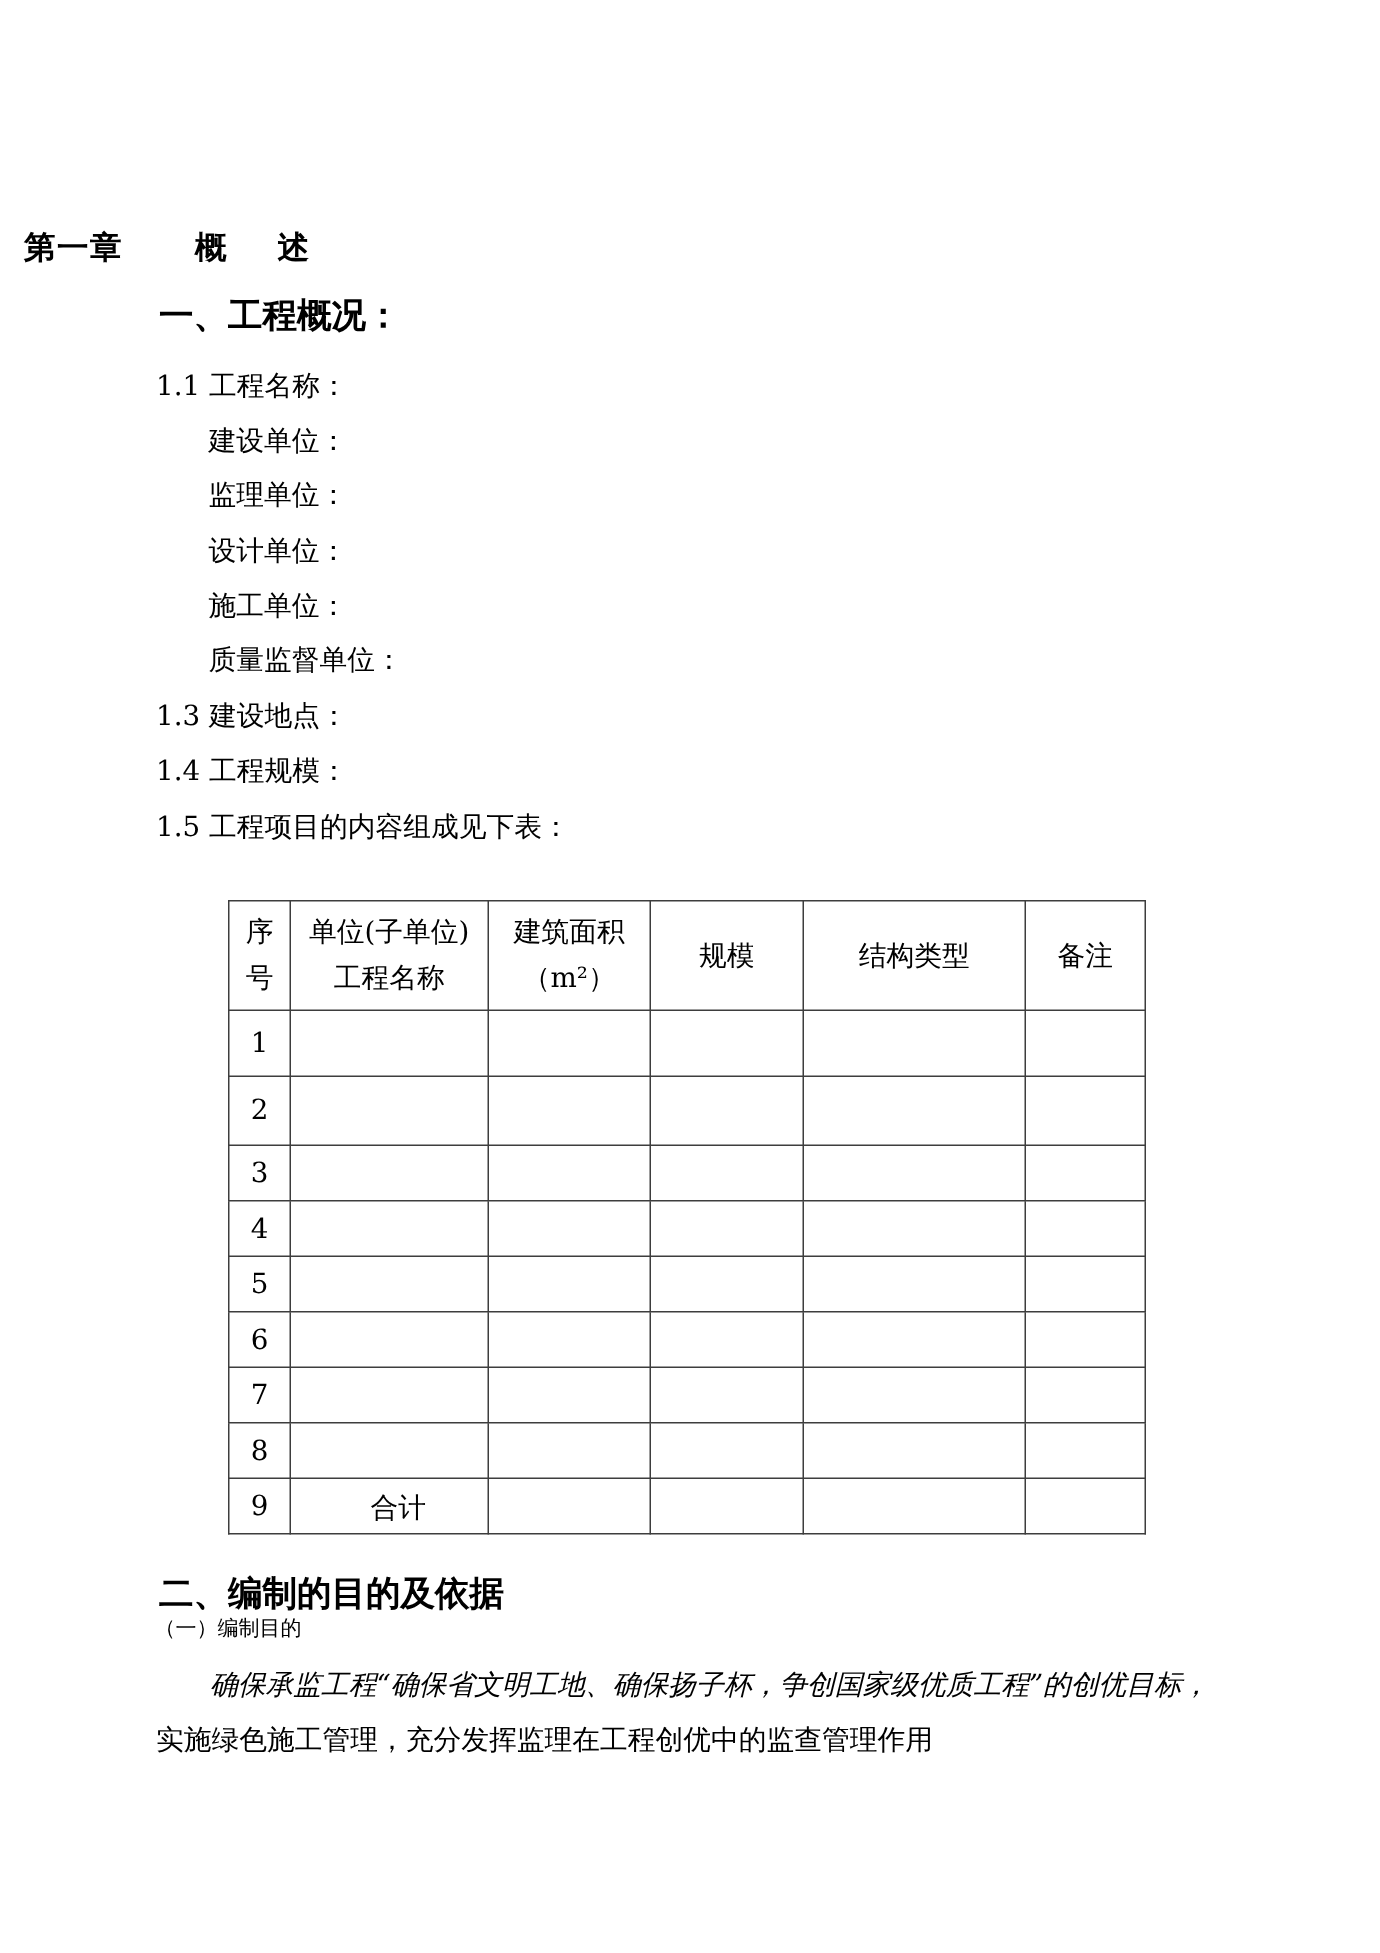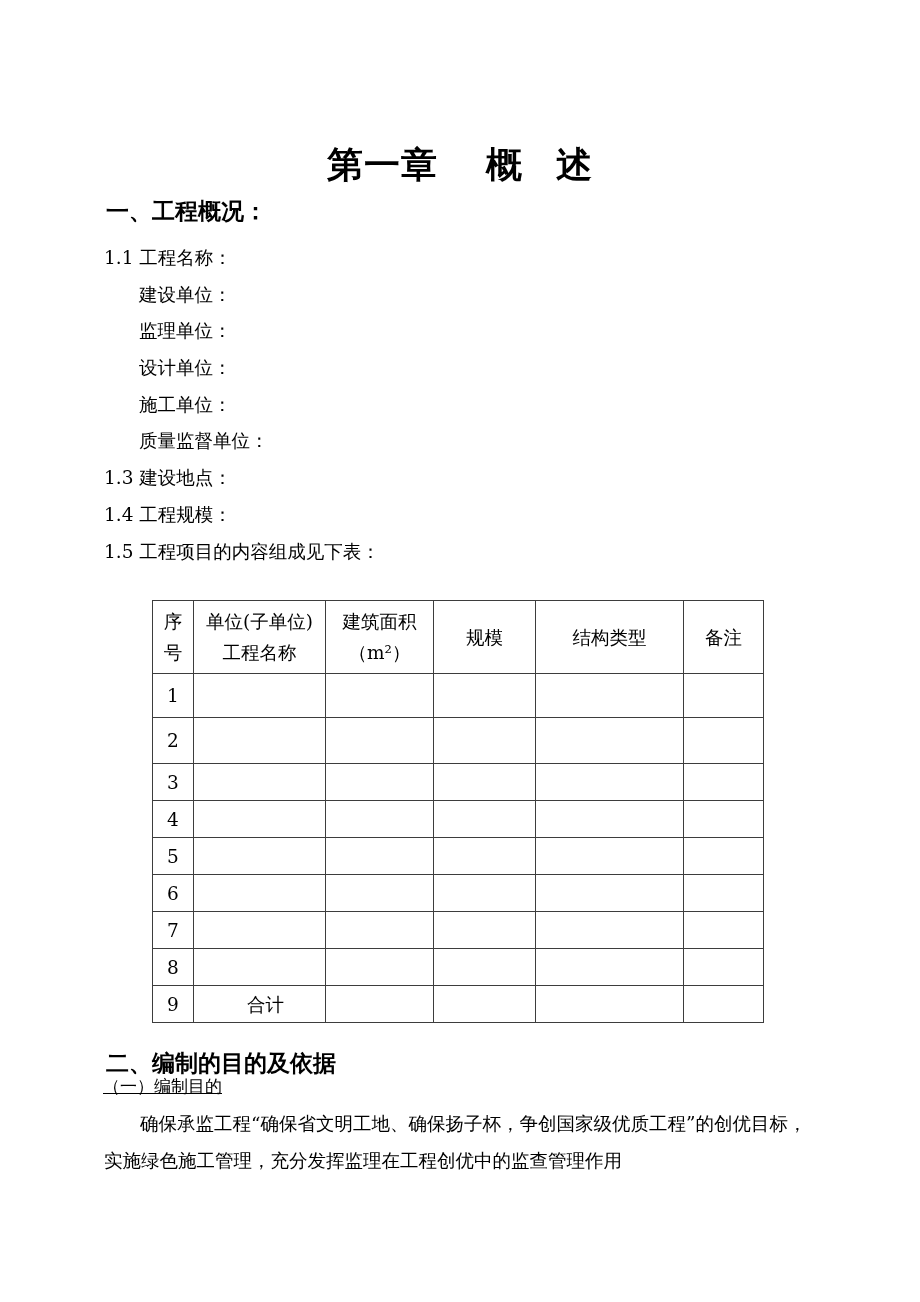--- a/index.html
+++ b/index.html
@@ -6,24 +6,24 @@
   body{
     width:920px;height:1302px;
     background:#ffffff;color:#000;
     font-family:"DejaVu Serif","Liberation Serif",serif;
     overflow:hidden;position:relative;
   }
   .page{position:absolute;inset:0;background:#fff;}
 
   .doc-title{
     position:absolute;top:144px;left:0;right:0;
-    text-align:center;
+    text-align:left;
     font-family:"DejaVu Sans","Liberation Sans",sans-serif;
-    font-weight:bold;font-size:36px;line-height:42px;
-    letter-spacing:1px;white-space:nowrap;
+    font-weight:bold;font-size:21px;line-height:42px;
+    letter-spacing:1px;white-space:nowrap;padding-left:16px;
   }
   .doc-title .t2{margin-left:48px;}
   .doc-title .t3{margin-left:33px;}
 
   .h-sec{
     position:absolute;left:106px;
     font-family:"DejaVu Sans","Liberation Sans",sans-serif;
     font-weight:bold;font-size:23px;line-height:30px;
     white-space:nowrap;
   }
@@ -59,28 +59,28 @@
   .proj-table .c-struct{width:148px;}
   .proj-table .c-remark{width:80px;}
   .proj-table td.num{text-align:center;}
   .proj-table td.name{text-align:center;padding-left:12px;}
   .proj-table tr.r1{height:44px;}
   .proj-table tr.r2{height:46px;}
   .proj-table tr.r{height:37px;}
 
   .sub-heading{
     position:absolute;top:1071px;left:103px;
-    font-size:17px;line-height:30px;white-space:nowrap;text-decoration:underline;
+    font-size:14px;line-height:30px;white-space:nowrap;
   }
   .paragraph{
     position:absolute;top:1106px;left:104px;right:90px;
     font-size:18.5px;
   }
   .paragraph .pline{height:36.7px;line-height:36.7px;white-space:nowrap;}
-  .paragraph .pline.first{text-indent:36px;}
+  .paragraph .pline.first{text-indent:36px;font-style:italic;}
 </style>
 </head>
 <body>
 
 <div class="page">
 
   <div class="doc-title">
     <span class="t1">第一章</span><span class="t2">概</span><span class="t3">述</span>
   </div>
 

